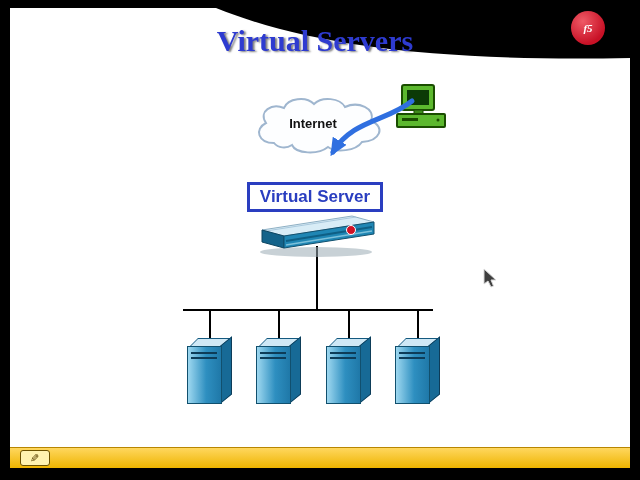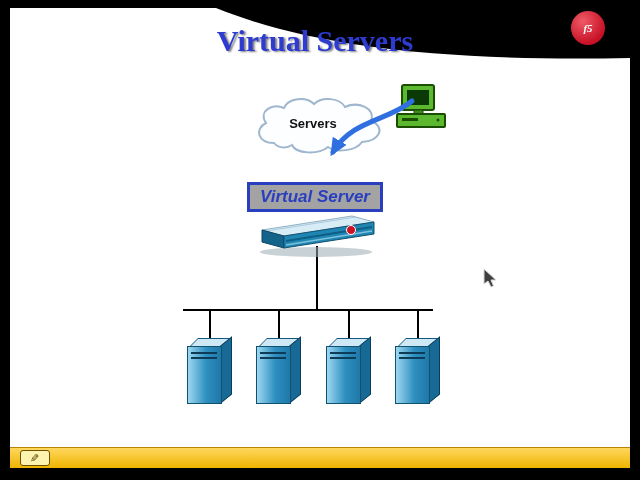--- a/index.html
+++ b/index.html
@@ -20,23 +20,23 @@
     display:flex; align-items:center; justify-content:center; z-index:6;
     color:#fff; font-family:"Liberation Serif", serif; font-style:italic; font-weight:bold; font-size:11px;
   }
   .diagram-canvas { position:absolute; left:0; top:0; width:640px; height:480px; pointer-events:none; }
   .cloud-label {
     position:absolute; left:248px; top:112px; width:130px; height:24px; line-height:24px;
     text-align:center; font-weight:bold; font-size:13px; color:#111;
   }
   .vsbox {
     position:absolute; left:247px; top:182px; width:130px; height:24px;
-    border:3px solid var(--virtual-server-border,#2a3ec0); background:#a3a3a3;
+    border:3px solid var(--virtual-server-border,#2a3ec0); background:#ffffff;
     display:flex; align-items:center; justify-content:center;
-    font-weight:bold; font-size:17px; color:var(--virtual-server-text,#2a3ec0);font-style:italic;
+    font-weight:bold; font-size:17px; color:var(--virtual-server-text,#2a3ec0);
   }
   .server-row {
     position:absolute; left:182px; top:311px; width:264px; height:110px;
     display:flex; justify-content:space-between;
   }
   .server-cell { position:relative; width:56px; height:100px; }
   .stub { position:absolute; left:27px; top:0; width:2px; height:27px; background:var(--connector,#000); }
   .tower { position:absolute; left:5px; top:26px; width:46px; height:66px; }
   .face-top {
     position:absolute; left:1px; top:1px; width:32px; height:8px;
@@ -114,21 +114,21 @@
       <polygon points="262,230 352,216 374,222 284,236" fill="#d8ecf6" stroke="#8fb0c4" stroke-width="1"></polygon>
       <line x1="266" y1="231" x2="356" y2="217" stroke="#aac9dd" stroke-width="1"></line>
       <polygon points="262,230 284,236 284,248 262,242" fill="#14638a" stroke="#0d4560" stroke-width="1"></polygon>
       <polygon points="284,236 374,222 374,234 284,248" style="fill:var(--appliance-front,#1f86b4)" stroke="#11506e" stroke-width="1"></polygon>
       <line x1="286" y1="241" x2="372" y2="227" stroke="#0e5f85" stroke-width="2"></line>
       <line x1="286" y1="245" x2="372" y2="231" stroke="#7cc0da" stroke-width="1.5"></line>
       <circle cx="351" cy="230" r="4.5" style="fill:var(--f5-red,#cf1126)" stroke="#ffffff" stroke-width="1"></circle>
     </g>
   </svg>
 
-  <div class="cloud-label">Servers</div>
+  <div class="cloud-label">Internet</div>
 
   <div class="vsbox">
     <span>Virtual Server</span>
   </div>
 
   <div class="server-row">
   <div class="server-cell">
     <div class="stub"></div>
     <div class="tower">
       <div class="face-top"></div>

